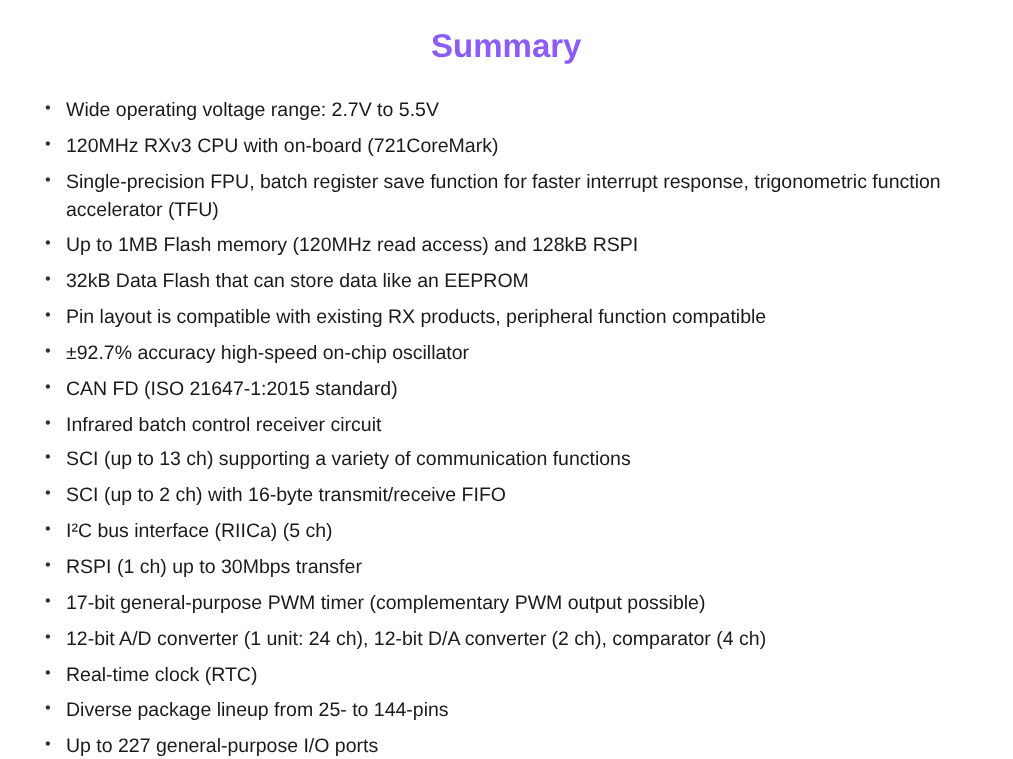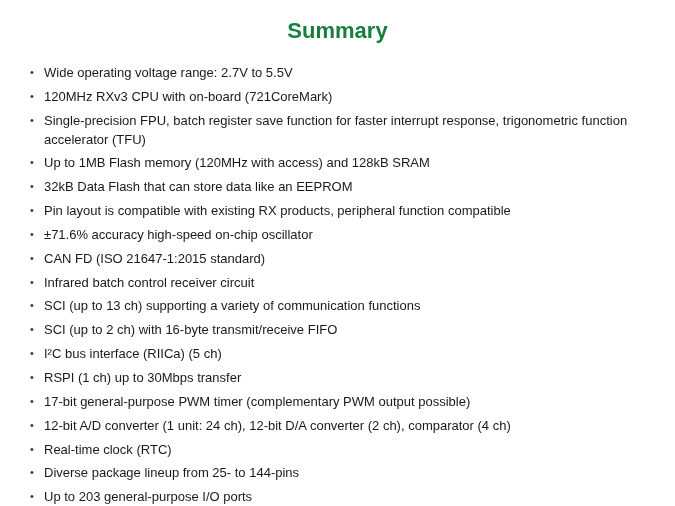--- a/index.html
+++ b/index.html
@@ -17,21 +17,21 @@
       min-height: 506px;
       padding: 10px 30px 20px 30px;
     }
 
     .page-title {
       text-align: center;
       font-size: 22px;
       font-weight: bold;
       margin-bottom: 20px;
       margin-top: 8px;
-      color: #15803d;
+      color: #8b5cf6;
     }
 
     .bullet-list {
       list-style: none;
       padding: 0;
       margin: 0;
     }
 
     .bullet-list li {
       display: flex;
@@ -65,33 +65,33 @@
     <li>
       <span class="bullet-dot">•</span>
       <span class="bullet-text">120MHz RXv3 CPU with on-board (721CoreMark)</span>
     </li>
     <li>
       <span class="bullet-dot">•</span>
       <span class="bullet-text">Single-precision FPU, batch register save function for faster interrupt response, trigonometric function accelerator (TFU)</span>
     </li>
     <li>
       <span class="bullet-dot">•</span>
-      <span class="bullet-text">Up to 1MB Flash memory (120MHz with access) and 128kB SRAM</span>
+      <span class="bullet-text">Up to 1MB Flash memory (120MHz read access) and 128kB RSPI</span>
     </li>
     <li>
       <span class="bullet-dot">•</span>
       <span class="bullet-text">32kB Data Flash that can store data like an EEPROM</span>
     </li>
     <li>
       <span class="bullet-dot">•</span>
       <span class="bullet-text">Pin layout is compatible with existing RX products, peripheral function compatible</span>
     </li>
     <li>
       <span class="bullet-dot">•</span>
-      <span class="bullet-text">±71.6% accuracy high-speed on-chip oscillator</span>
+      <span class="bullet-text">±92.7% accuracy high-speed on-chip oscillator</span>
     </li>
     <li>
       <span class="bullet-dot">•</span>
       <span class="bullet-text">CAN FD (ISO 21647-1:2015 standard)</span>
     </li>
     <li>
       <span class="bullet-dot">•</span>
       <span class="bullet-text">Infrared batch control receiver circuit</span>
     </li>
     <li>
@@ -121,15 +121,15 @@
     <li>
       <span class="bullet-dot">•</span>
       <span class="bullet-text">Real-time clock (RTC)</span>
     </li>
     <li>
       <span class="bullet-dot">•</span>
       <span class="bullet-text">Diverse package lineup from 25- to 144-pins</span>
     </li>
     <li>
       <span class="bullet-dot">•</span>
-      <span class="bullet-text">Up to 203 general-purpose I/O ports</span>
+      <span class="bullet-text">Up to 227 general-purpose I/O ports</span>
     </li>
   </ul>
 
 </body></html>

